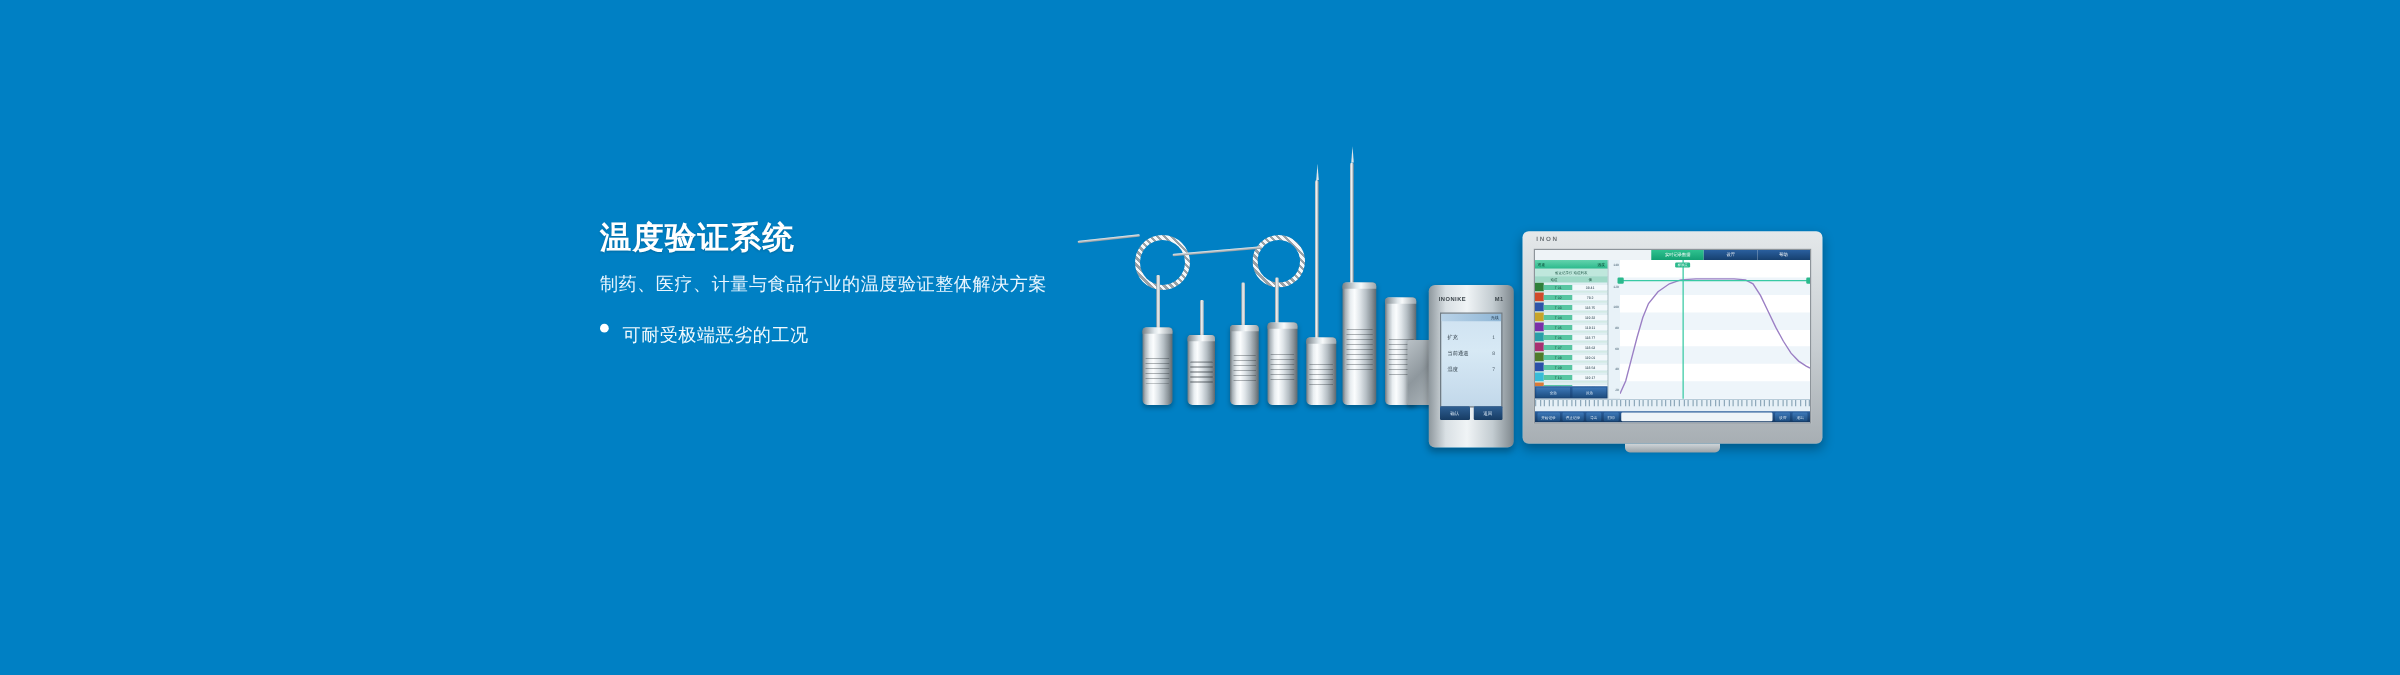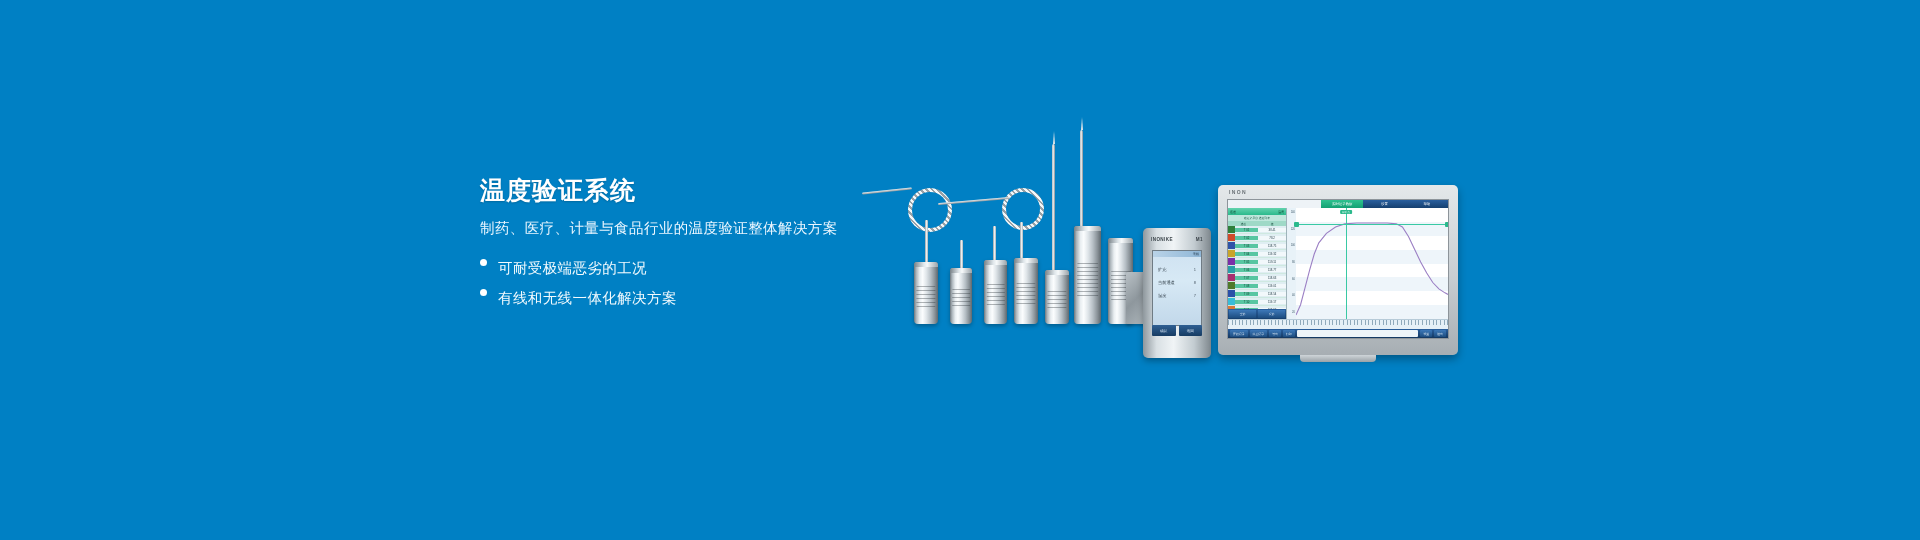--- a/index.html
+++ b/index.html
@@ -252,24 +252,20 @@
 
 <div class="banner">
 
   <div class="copy">
     <h1 class="headline">温度验证系统</h1>
     <p class="subhead">制药、医疗、计量与食品行业的温度验证整体解决方案</p>
     <ul class="bullets">
       <li>
         <span class="dot"></span>
         <span>可耐受极端恶劣的工况</span>
-      </li>
-      <li>
-        <span class="dot"></span>
-        <span>有线和无线一体化解决方案</span>
       </li>
     </ul>
   </div>
 
   <div class="products">
 
     <div class="coil" style="left:28px;top:58px;width:36px;height:36px;"></div>
     <div class="wire" style="left:-18px;top:60px;width:50px;transform:rotate(-6deg);"></div>
     <div class="coil" style="left:122px;top:58px;width:34px;height:34px;"></div>
     <div class="wire" style="left:58px;top:70px;width:72px;transform:rotate(-5deg);"></div>

